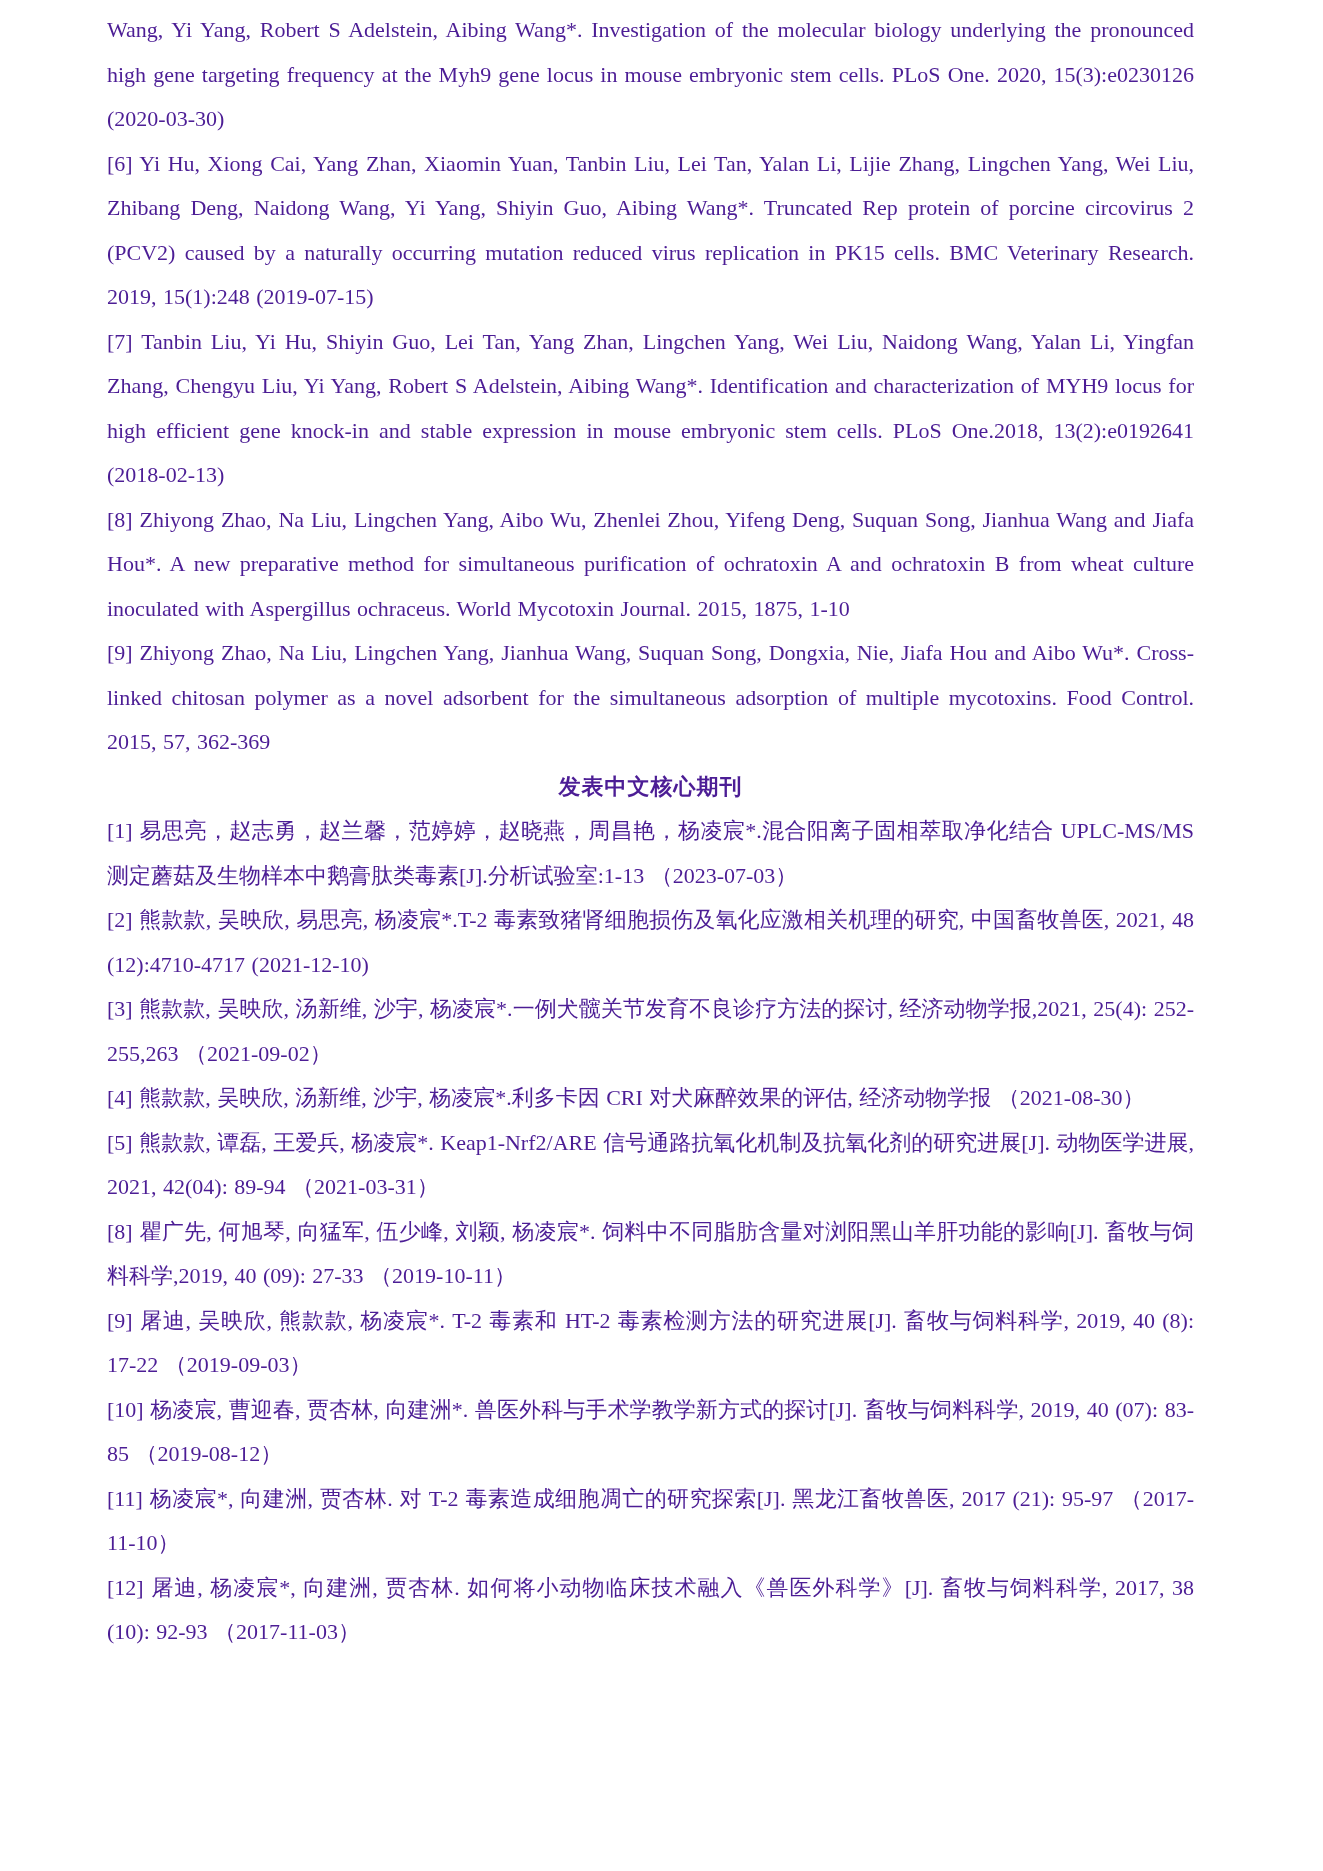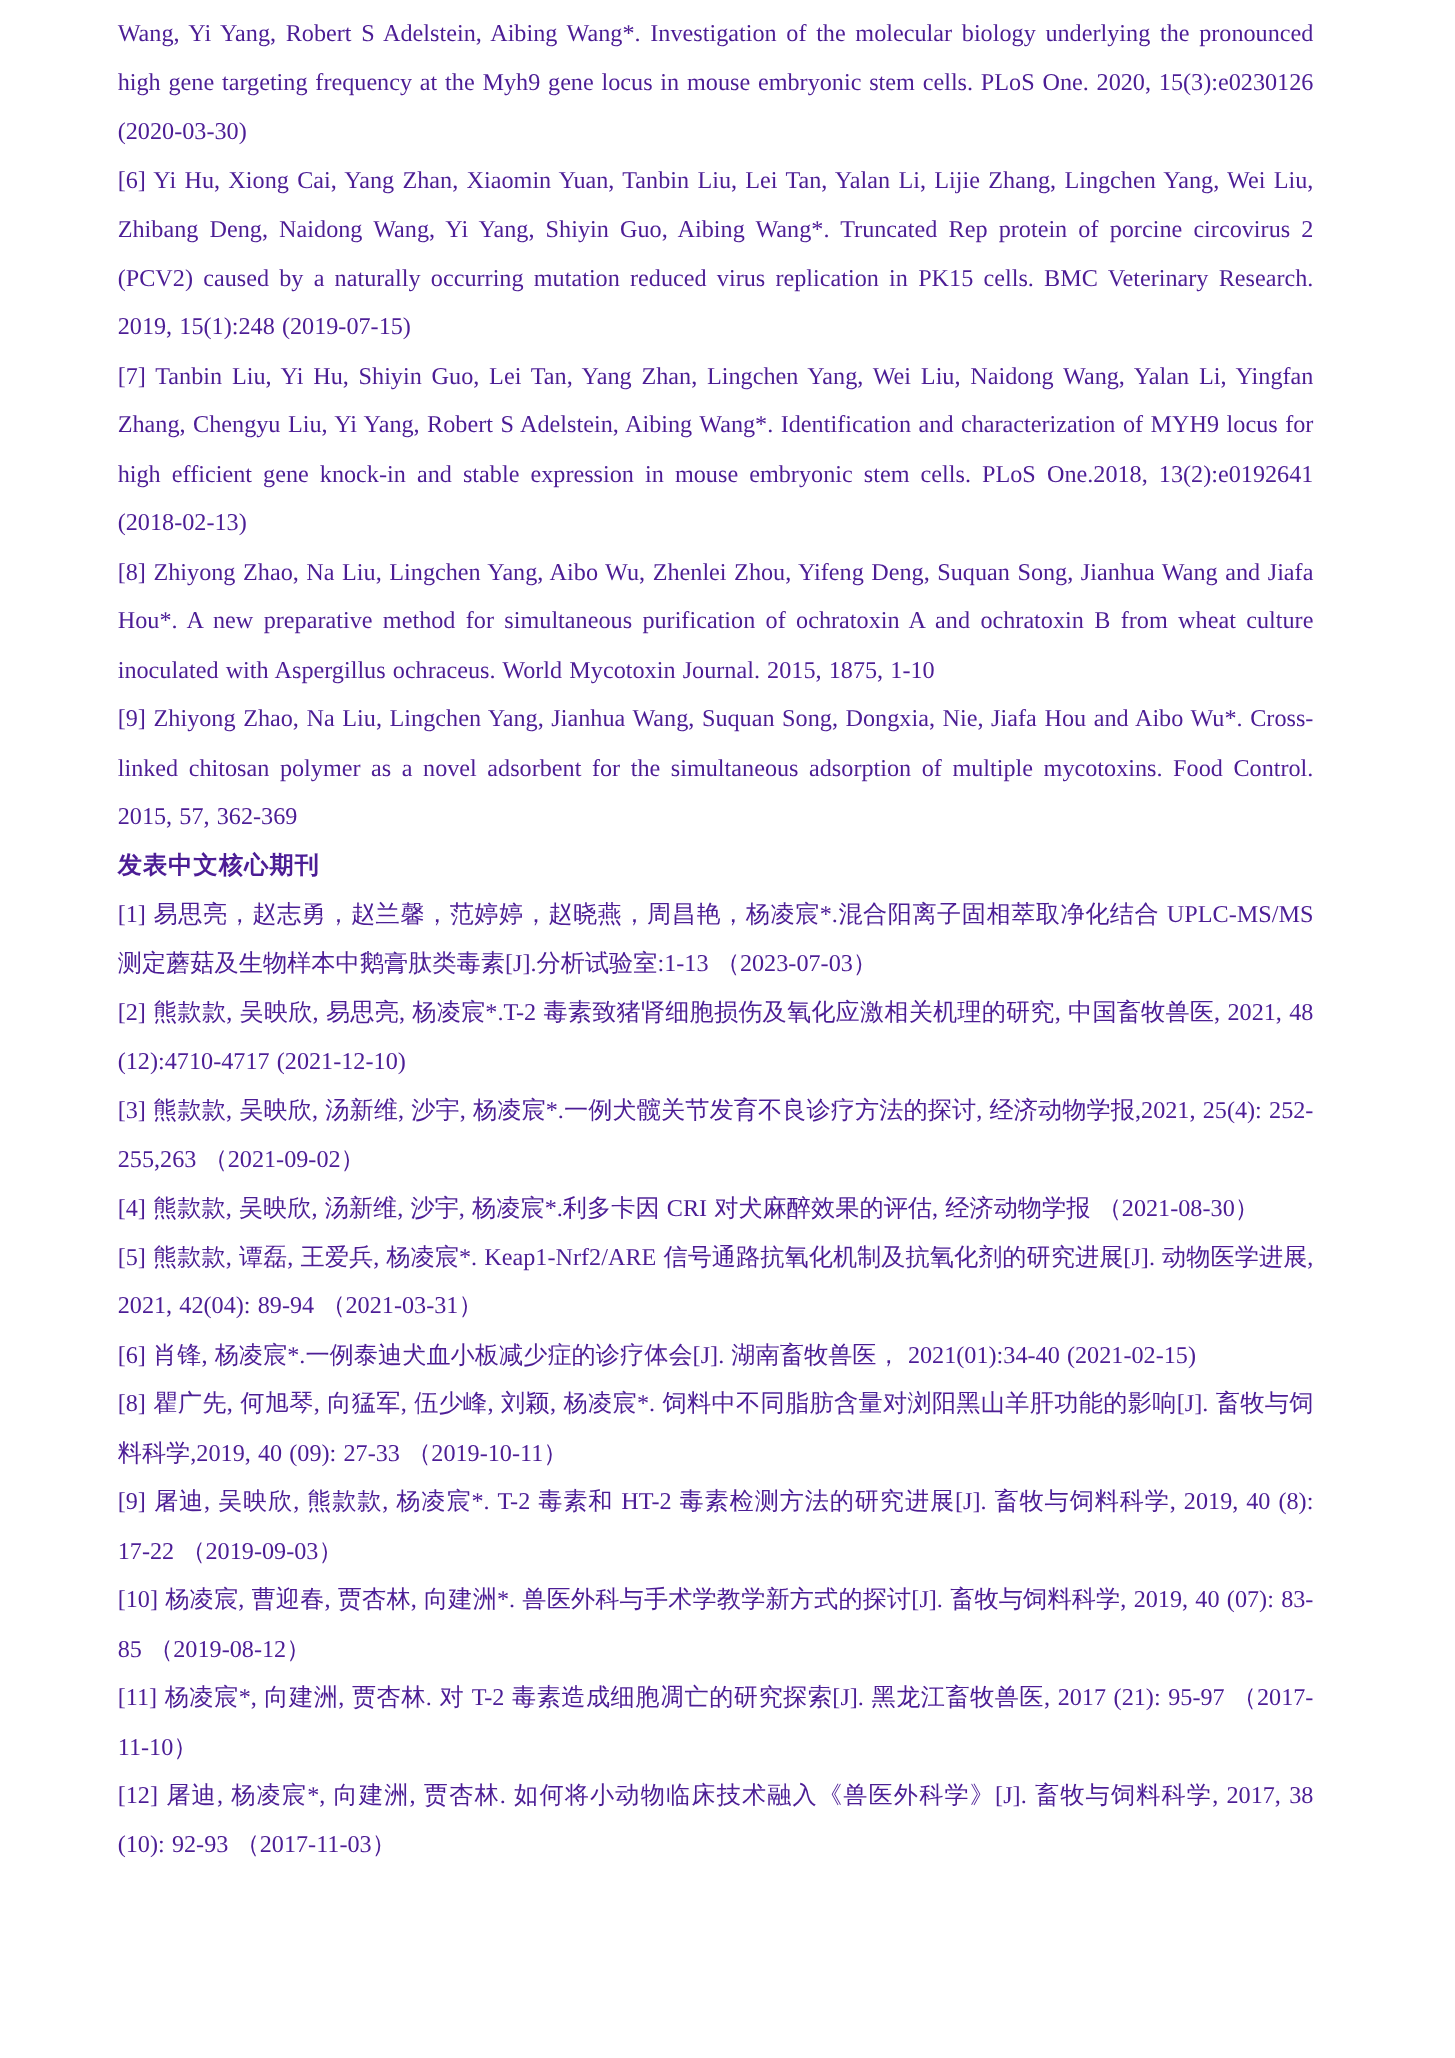--- a/index.html
+++ b/index.html
@@ -26,21 +26,21 @@
     margin: 0;
     font-size: 22px;
     line-height: 44.5px;
     text-align: justify;
     text-justify: inter-word;
     word-spacing: 1px;
     color: #4c1d95;
   }
   .para.heading {
     font-weight: bold;
-    text-align: left;
+    text-align: center;
     letter-spacing: 1px;
   }
 </style>
 </head>
 <body>
 
 <div class="page">
   <div class="content">
 
     <p class="para">Wang, Yi Yang, Robert S Adelstein, Aibing Wang*. Investigation of the molecular biology underlying the pronounced high gene targeting frequency at the Myh9 gene locus in mouse embryonic stem cells. PLoS One. 2020, 15(3):e0230126 (2020-03-30)</p>
@@ -58,21 +58,20 @@
     <p class="para">[1] 易思亮，赵志勇，赵兰馨，范婷婷，赵晓燕，周昌艳，杨凌宸*.混合阳离子固相萃取净化结合 UPLC-MS/MS 测定蘑菇及生物样本中鹅膏肽类毒素[J].分析试验室:1-13 （2023-07-03）</p>
 
     <p class="para">[2] 熊款款, 吴映欣, 易思亮, 杨凌宸*.T-2 毒素致猪肾细胞损伤及氧化应激相关机理的研究, 中国畜牧兽医, 2021, 48 (12):4710-4717 (2021-12-10)</p>
 
     <p class="para">[3] 熊款款, 吴映欣, 汤新维, 沙宇, 杨凌宸*.一例犬髋关节发育不良诊疗方法的探讨, 经济动物学报,2021, 25(4): 252-255,263 （2021-09-02）</p>
 
     <p class="para">[4] 熊款款, 吴映欣, 汤新维, 沙宇, 杨凌宸*.利多卡因 CRI 对犬麻醉效果的评估, 经济动物学报 （2021-08-30）</p>
 
     <p class="para">[5] 熊款款, 谭磊, 王爱兵, 杨凌宸*. Keap1-Nrf2/ARE 信号通路抗氧化机制及抗氧化剂的研究进展[J]. 动物医学进展, 2021, 42(04): 89-94 （2021-03-31）</p>
 
-    <p class="para">[6] 肖锋, 杨凌宸*.一例泰迪犬血小板减少症的诊疗体会[J]. 湖南畜牧兽医， 2021(01):34-40 (2021-02-15)</p>
 
 
     <p class="para">[8] 瞿广先, 何旭琴, 向猛军, 伍少峰, 刘颖, 杨凌宸*. 饲料中不同脂肪含量对浏阳黑山羊肝功能的影响[J]. 畜牧与饲料科学,2019, 40 (09): 27-33 （2019-10-11）</p>
 
     <p class="para">[9] 屠迪, 吴映欣, 熊款款, 杨凌宸*. T-2 毒素和 HT-2 毒素检测方法的研究进展[J]. 畜牧与饲料科学, 2019, 40 (8): 17-22 （2019-09-03）</p>
 
     <p class="para">[10] 杨凌宸, 曹迎春, 贾杏林, 向建洲*. 兽医外科与手术学教学新方式的探讨[J]. 畜牧与饲料科学, 2019, 40 (07): 83-85 （2019-08-12）</p>
 
     <p class="para">[11] 杨凌宸*, 向建洲, 贾杏林. 对 T-2 毒素造成细胞凋亡的研究探索[J]. 黑龙江畜牧兽医, 2017 (21): 95-97 （2017-11-10）</p>
 

